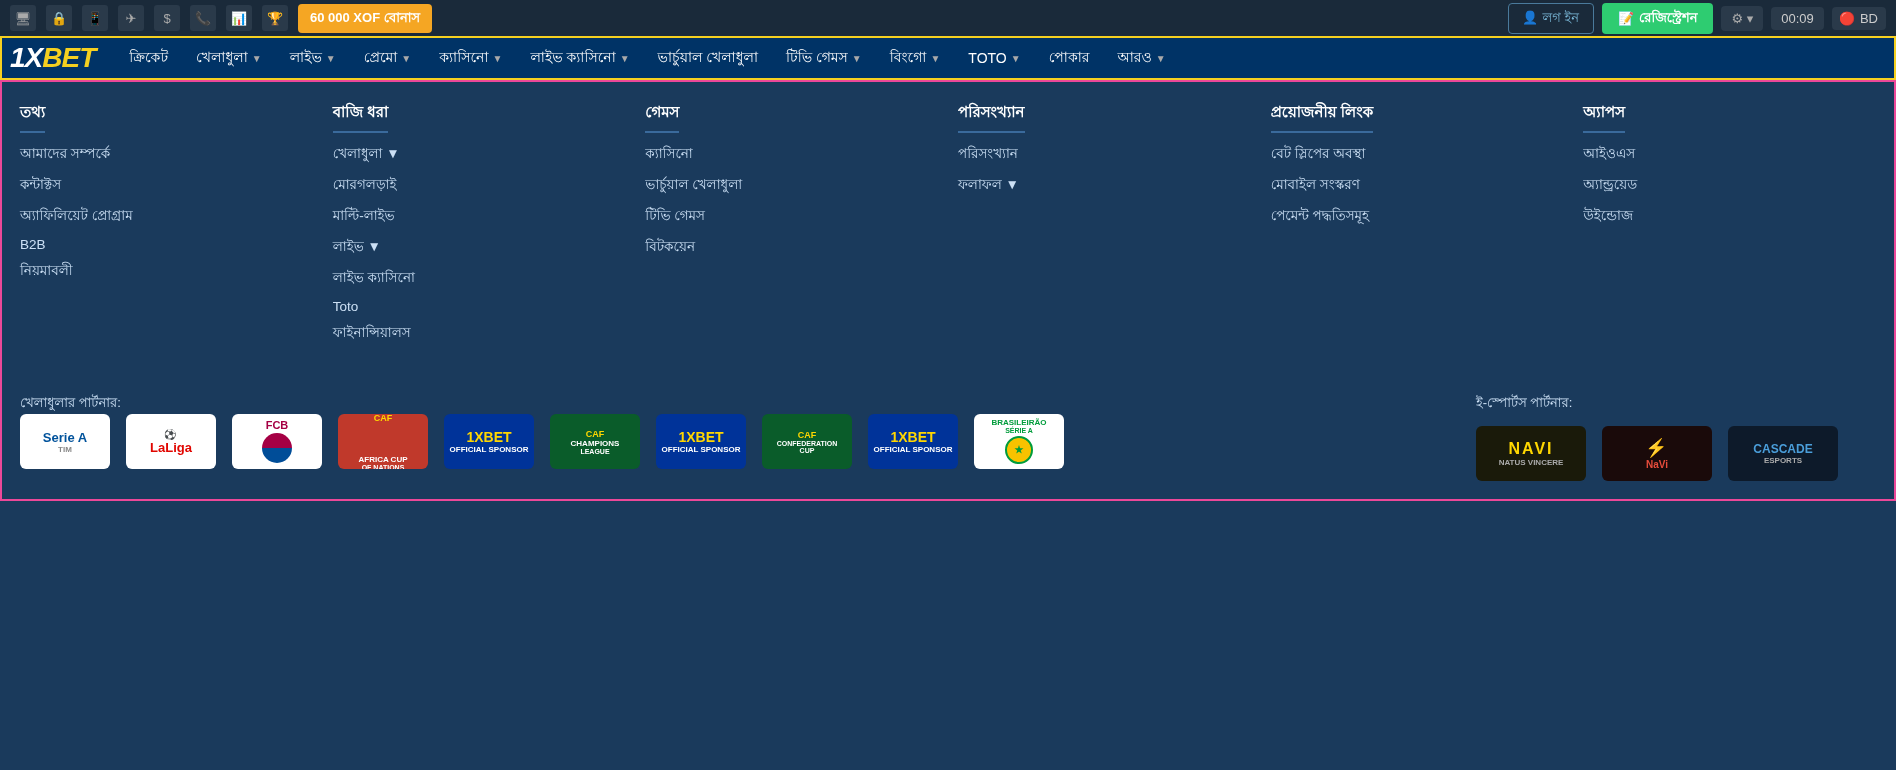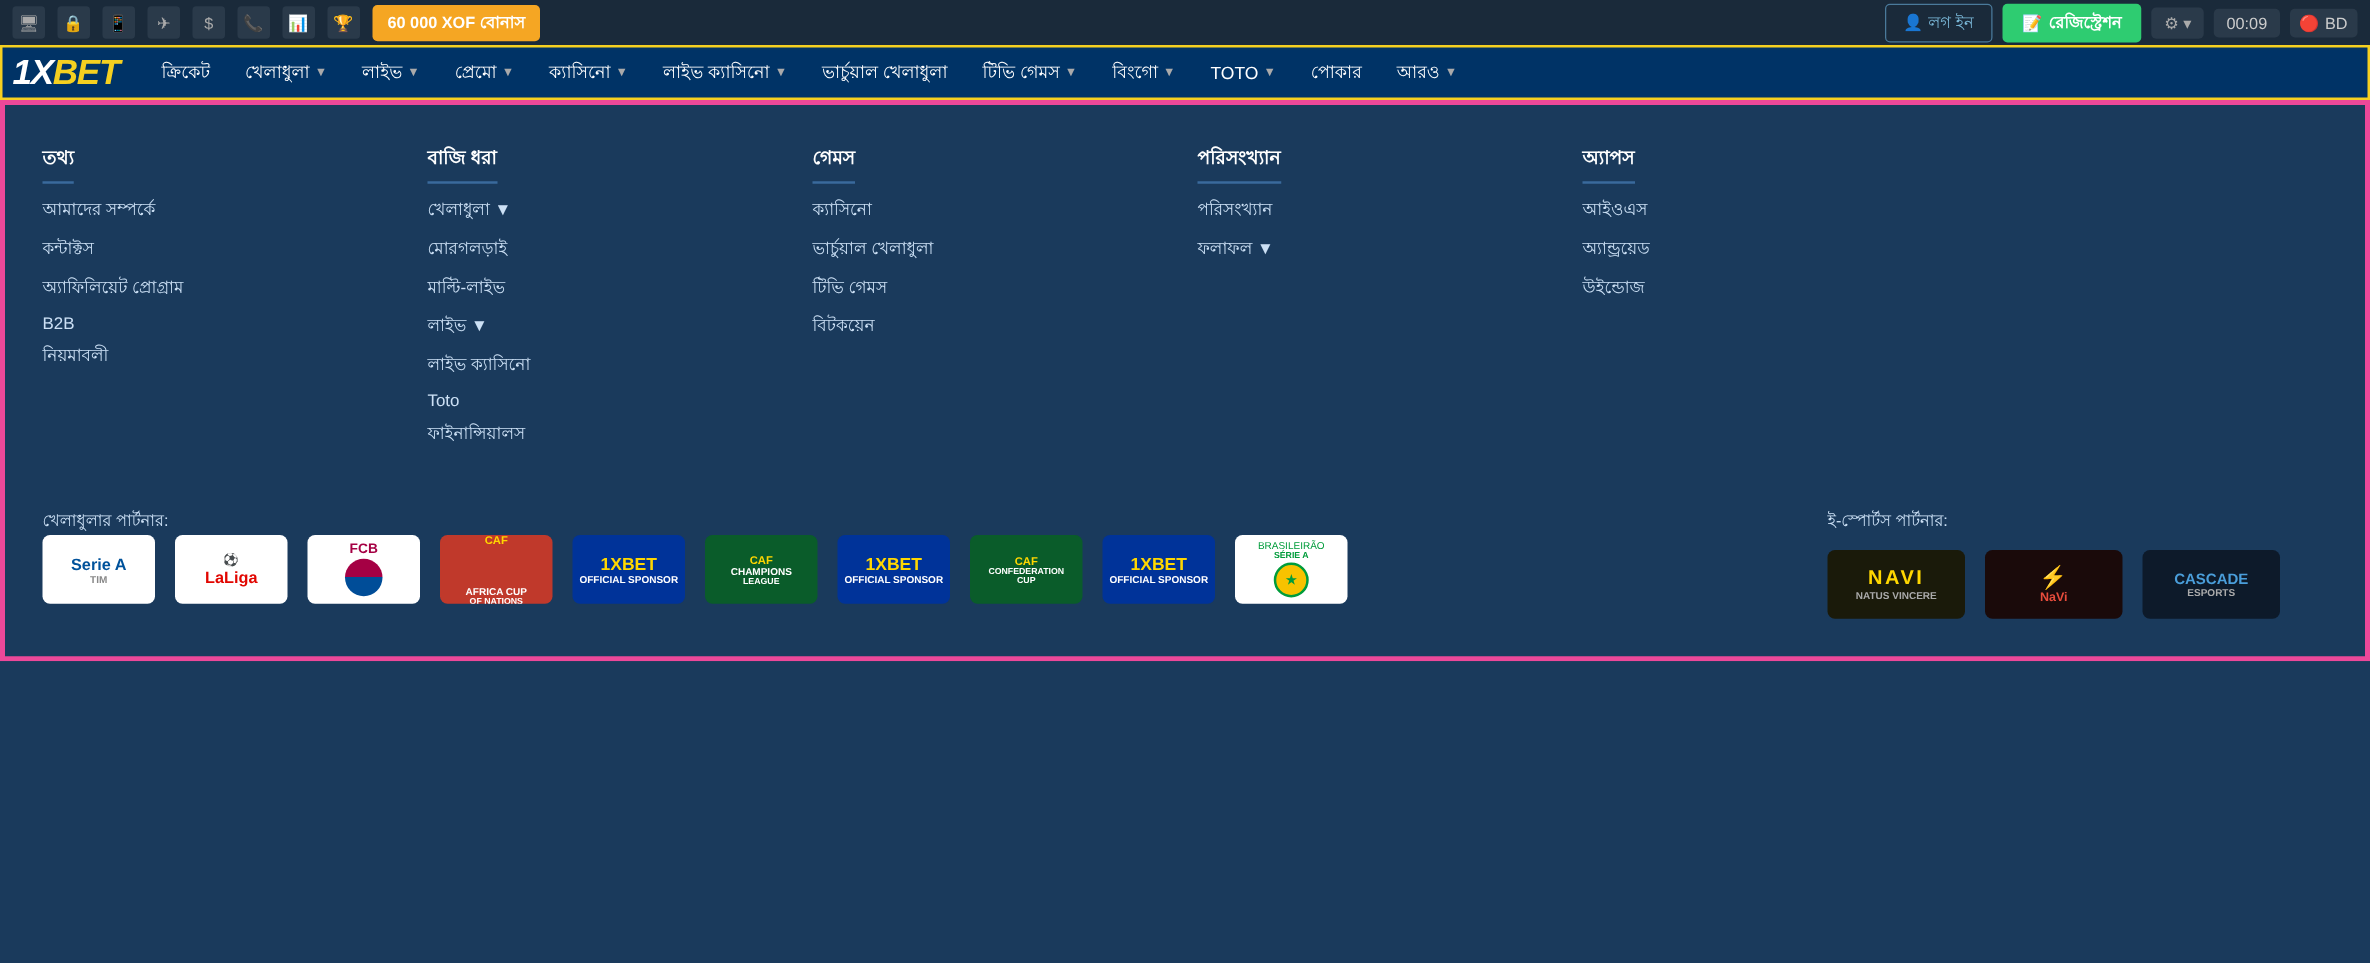--- a/index.html
+++ b/index.html
@@ -117,22 +117,22 @@
       cursor: pointer;
       font-size: 14px;
       white-space: nowrap;
       gap: 4px;
     }
     .nav-item .arrow { font-size: 10px; color: #aaa; }
 
     
     .main-content {
       background: #1a3a5c;
-      border: 4px solid #ec4899;
-      padding: 20px;
+      border: 2px solid #ec4899;
+      padding: 8px;
       min-height: 420px;
     }
 
     .footer-columns {
       display: grid;
       grid-template-columns: 1fr 1fr 1fr 1fr 1fr 1fr;
       gap: 20px;
       padding: 10px 10px 30px 10px;
     }
 
@@ -340,20 +340,28 @@
     </div>
 
     <div class="footer-col">
       <h3>পরিসংখ্যান</h3>
       <ul>
         <li><a>পরিসংখ্যান</a></li>
         <li><a>ফলাফল ▼</a></li>
       </ul>
     </div>
 
+    <div class="footer-col">
+      <h3>প্রয়োজনীয় লিংক</h3>
+      <ul>
+        <li><a>বেট স্লিপের অবস্থা</a></li>
+        <li><a>মোবাইল সংস্করণ</a></li>
+        <li><a>পেমেন্ট পদ্ধতিসমূহ</a></li>
+      </ul>
+    </div>
 
     <div class="footer-col">
       <h3>অ্যাপস</h3>
       <ul>
         <li><a>আইওএস</a></li>
         <li><a>অ্যান্ড্রয়েড</a></li>
         <li><a>উইন্ডোজ</a></li>
       </ul>
     </div>
 
@@ -425,21 +433,21 @@
 
         <div class="partner-logo" style="background:#003399;">
           <div style="text-align:center;">
             <div style="color:#ffd700;font-weight:900;font-size:14px;">1XBET</div>
             <div style="color:#fff;font-size:8px;">OFFICIAL SPONSOR</div>
           </div>
         </div>
 
         <div class="partner-logo" style="background:#fff;">
           <div style="text-align:center;">
-            <div style="font-size:8px;color:#009c3b;font-weight:normal;">BRASILEIRÃO</div>
+            <div style="font-size:8px;color:#009c3b;font-weight:bold;">BRASILEIRÃO</div>
             <div style="font-size:7px;color:#009c3b;">SÉRIE A</div>
             <div style="width:28px;height:28px;border-radius:50%;background:#f8c200;border:2px solid #009c3b;margin:2px auto;display:flex;align-items:center;justify-content:center;">
               <span style="color:#009c3b;font-size:10px;">★</span>
             </div>
           </div>
         </div>
 
       </div>
     </div>
 

